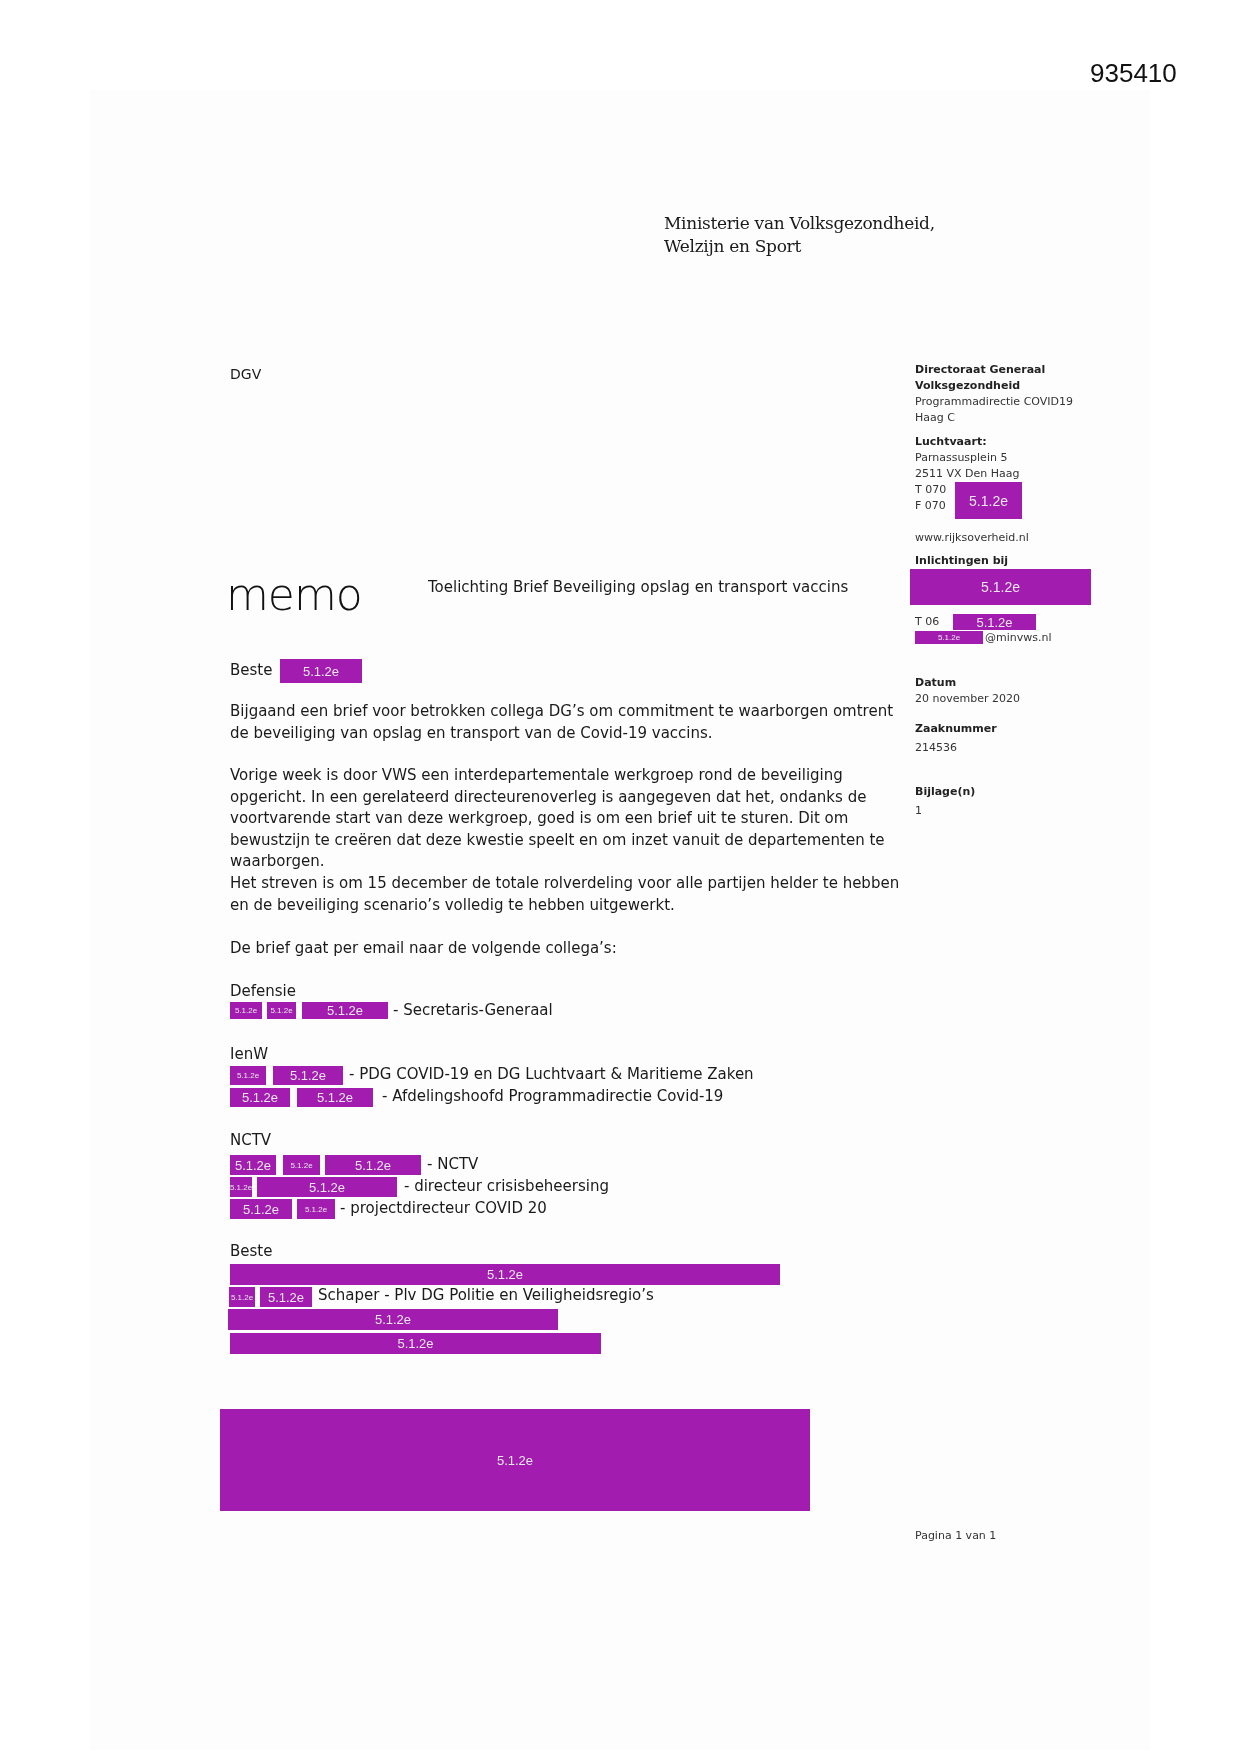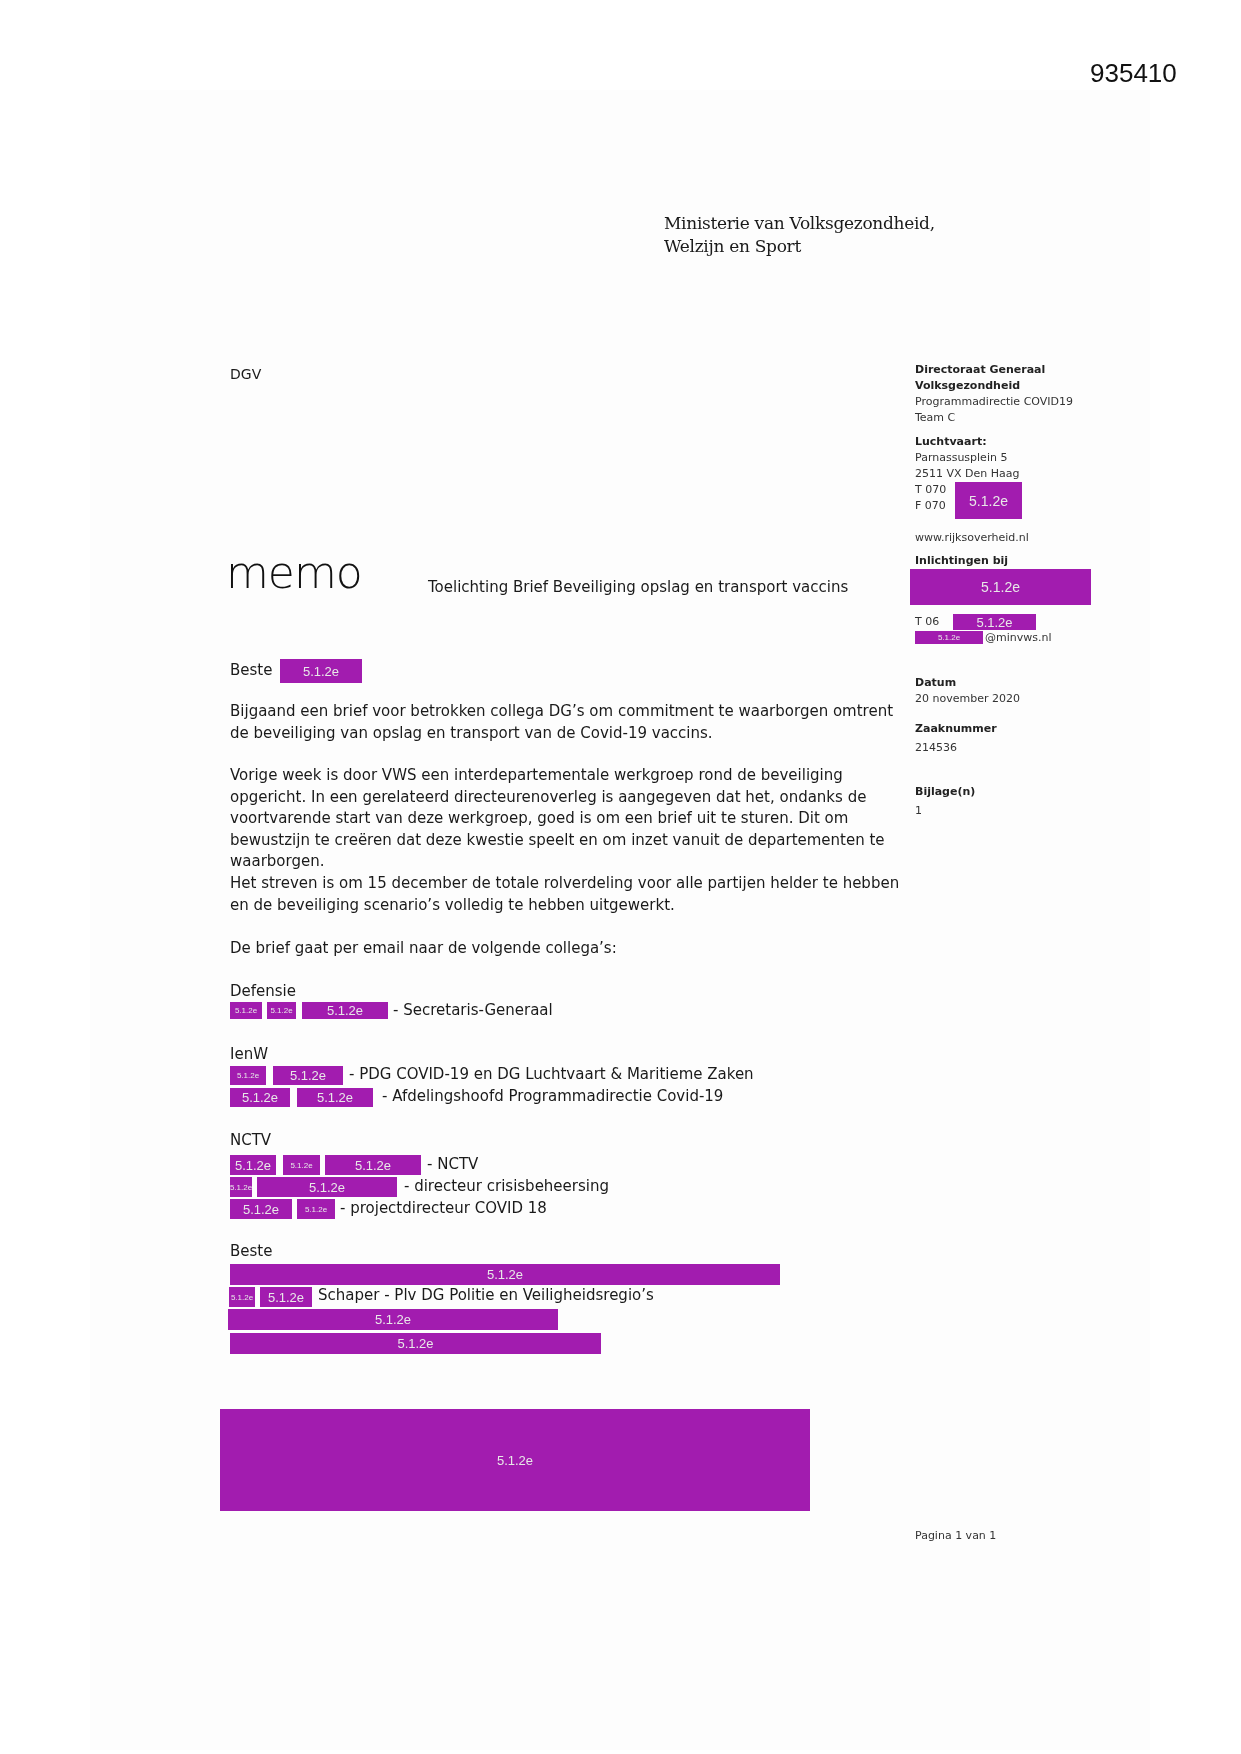--- a/index.html
+++ b/index.html
@@ -10,21 +10,21 @@
     color:#1a1a1a;
   }
   .page-sheet {
     position:absolute; left:90px; top:90px; width:1060px; height:1660px;
     background:#fdfdfd;
   }
   .abs { position:absolute; white-space:nowrap; }
   .docnum { left:1090px; top:58px; font-family:"Liberation Sans", sans-serif; font-size:26px; color:#111; }
   .ministry { left:664px; top:212px; font-family:"DejaVu Serif", serif; font-size:17px; line-height:23px; color:#1a1a1a; letter-spacing:-0.3px; }
   .dgv { left:230px; top:366px; font-size:14px; }
-  .memo { left:226px; top:548px; font-family:"DejaVu Sans", sans-serif; font-size:44px; line-height:50px; color:#111; letter-spacing:-1px; font-weight:300; }
+  .memo { left:226px; top:570px; font-family:"DejaVu Sans", sans-serif; font-size:44px; line-height:50px; color:#111; letter-spacing:-1px; font-weight:300; }
   .subject { left:428px; top:578px; font-size:15px; }
 
   .side { font-size:11px; line-height:16px; color:#333; }
   .side-lbl { font-weight:bold; color:#222; font-size:11px; }
 
   .red {
     position:absolute; background:#a21caf; color:#e8e8e8;
     font-family:"Liberation Sans", sans-serif;
     display:flex; align-items:center; justify-content:center;
     overflow:hidden; white-space:nowrap;
@@ -49,21 +49,21 @@
 </div>
 
 <div class="abs dgv">DGV</div>
 <div class="abs memo">memo</div>
 <div class="abs subject">Toelichting Brief Beveiliging opslag en transport vaccins</div>
 
 <div class="abs side" style="left:915px; top:362px;">
   <div class="side-lbl">Directoraat Generaal</div>
   <div class="side-lbl">Volksgezondheid</div>
   <div>Programmadirectie COVID19</div>
-  <div>Team C</div>
+  <div>Haag C</div>
 </div>
 <div class="abs side" style="left:915px; top:434px;">
   <div class="side-lbl">Luchtvaart:</div>
   <div>Parnassusplein 5</div>
   <div>2511 VX  Den Haag</div>
   <div>T  070</div>
   <div>F  070</div>
 </div>
 <div class="red l" style="left:955px; top:482px; width:67px; height:37px;">5.1.2e</div>
 
@@ -114,21 +114,21 @@
 <div class="abs body-text" style="left:230px; top:1130px;">NCTV</div>
 <div class="red m" style="left:230px; top:1155px; width:46px; height:20px;">5.1.2e</div>
 <div class="red s" style="left:283px; top:1155px; width:37px; height:20px;">5.1.2e</div>
 <div class="red m" style="left:325px; top:1155px; width:96px; height:20px;">5.1.2e</div>
 <div class="abs body-text" style="left:427px; top:1154px;">- NCTV</div>
 <div class="red s" style="left:230px; top:1177px; width:22px; height:20px;">5.1.2e</div>
 <div class="red m" style="left:257px; top:1177px; width:140px; height:20px;">5.1.2e</div>
 <div class="abs body-text" style="left:404px; top:1176px;">-  directeur crisisbeheersing</div>
 <div class="red m" style="left:230px; top:1199px; width:62px; height:20px;">5.1.2e</div>
 <div class="red s" style="left:297px; top:1199px; width:38px; height:20px;">5.1.2e</div>
-<div class="abs body-text" style="left:340px; top:1198px;">- projectdirecteur COVID 18</div>
+<div class="abs body-text" style="left:340px; top:1198px;">- projectdirecteur COVID 20</div>
 
 <div class="abs body-text" style="left:230px; top:1241px;">Beste</div>
 <div class="red m" style="left:230px; top:1264px; width:550px; height:21px;">5.1.2e</div>
 <div class="red s" style="left:229px; top:1287px; width:26px; height:20px;">5.1.2e</div>
 <div class="red m" style="left:260px; top:1287px; width:52px; height:20px;">5.1.2e</div>
 <div class="abs body-text" style="left:318px; top:1285px;">Schaper - Plv DG Politie en Veiligheidsregio’s</div>
 <div class="red m" style="left:228px; top:1309px; width:330px; height:21px;">5.1.2e</div>
 <div class="red m" style="left:230px; top:1333px; width:371px; height:21px;">5.1.2e</div>
 
 <div class="red m" style="left:220px; top:1409px; width:590px; height:102px;">5.1.2e</div>

